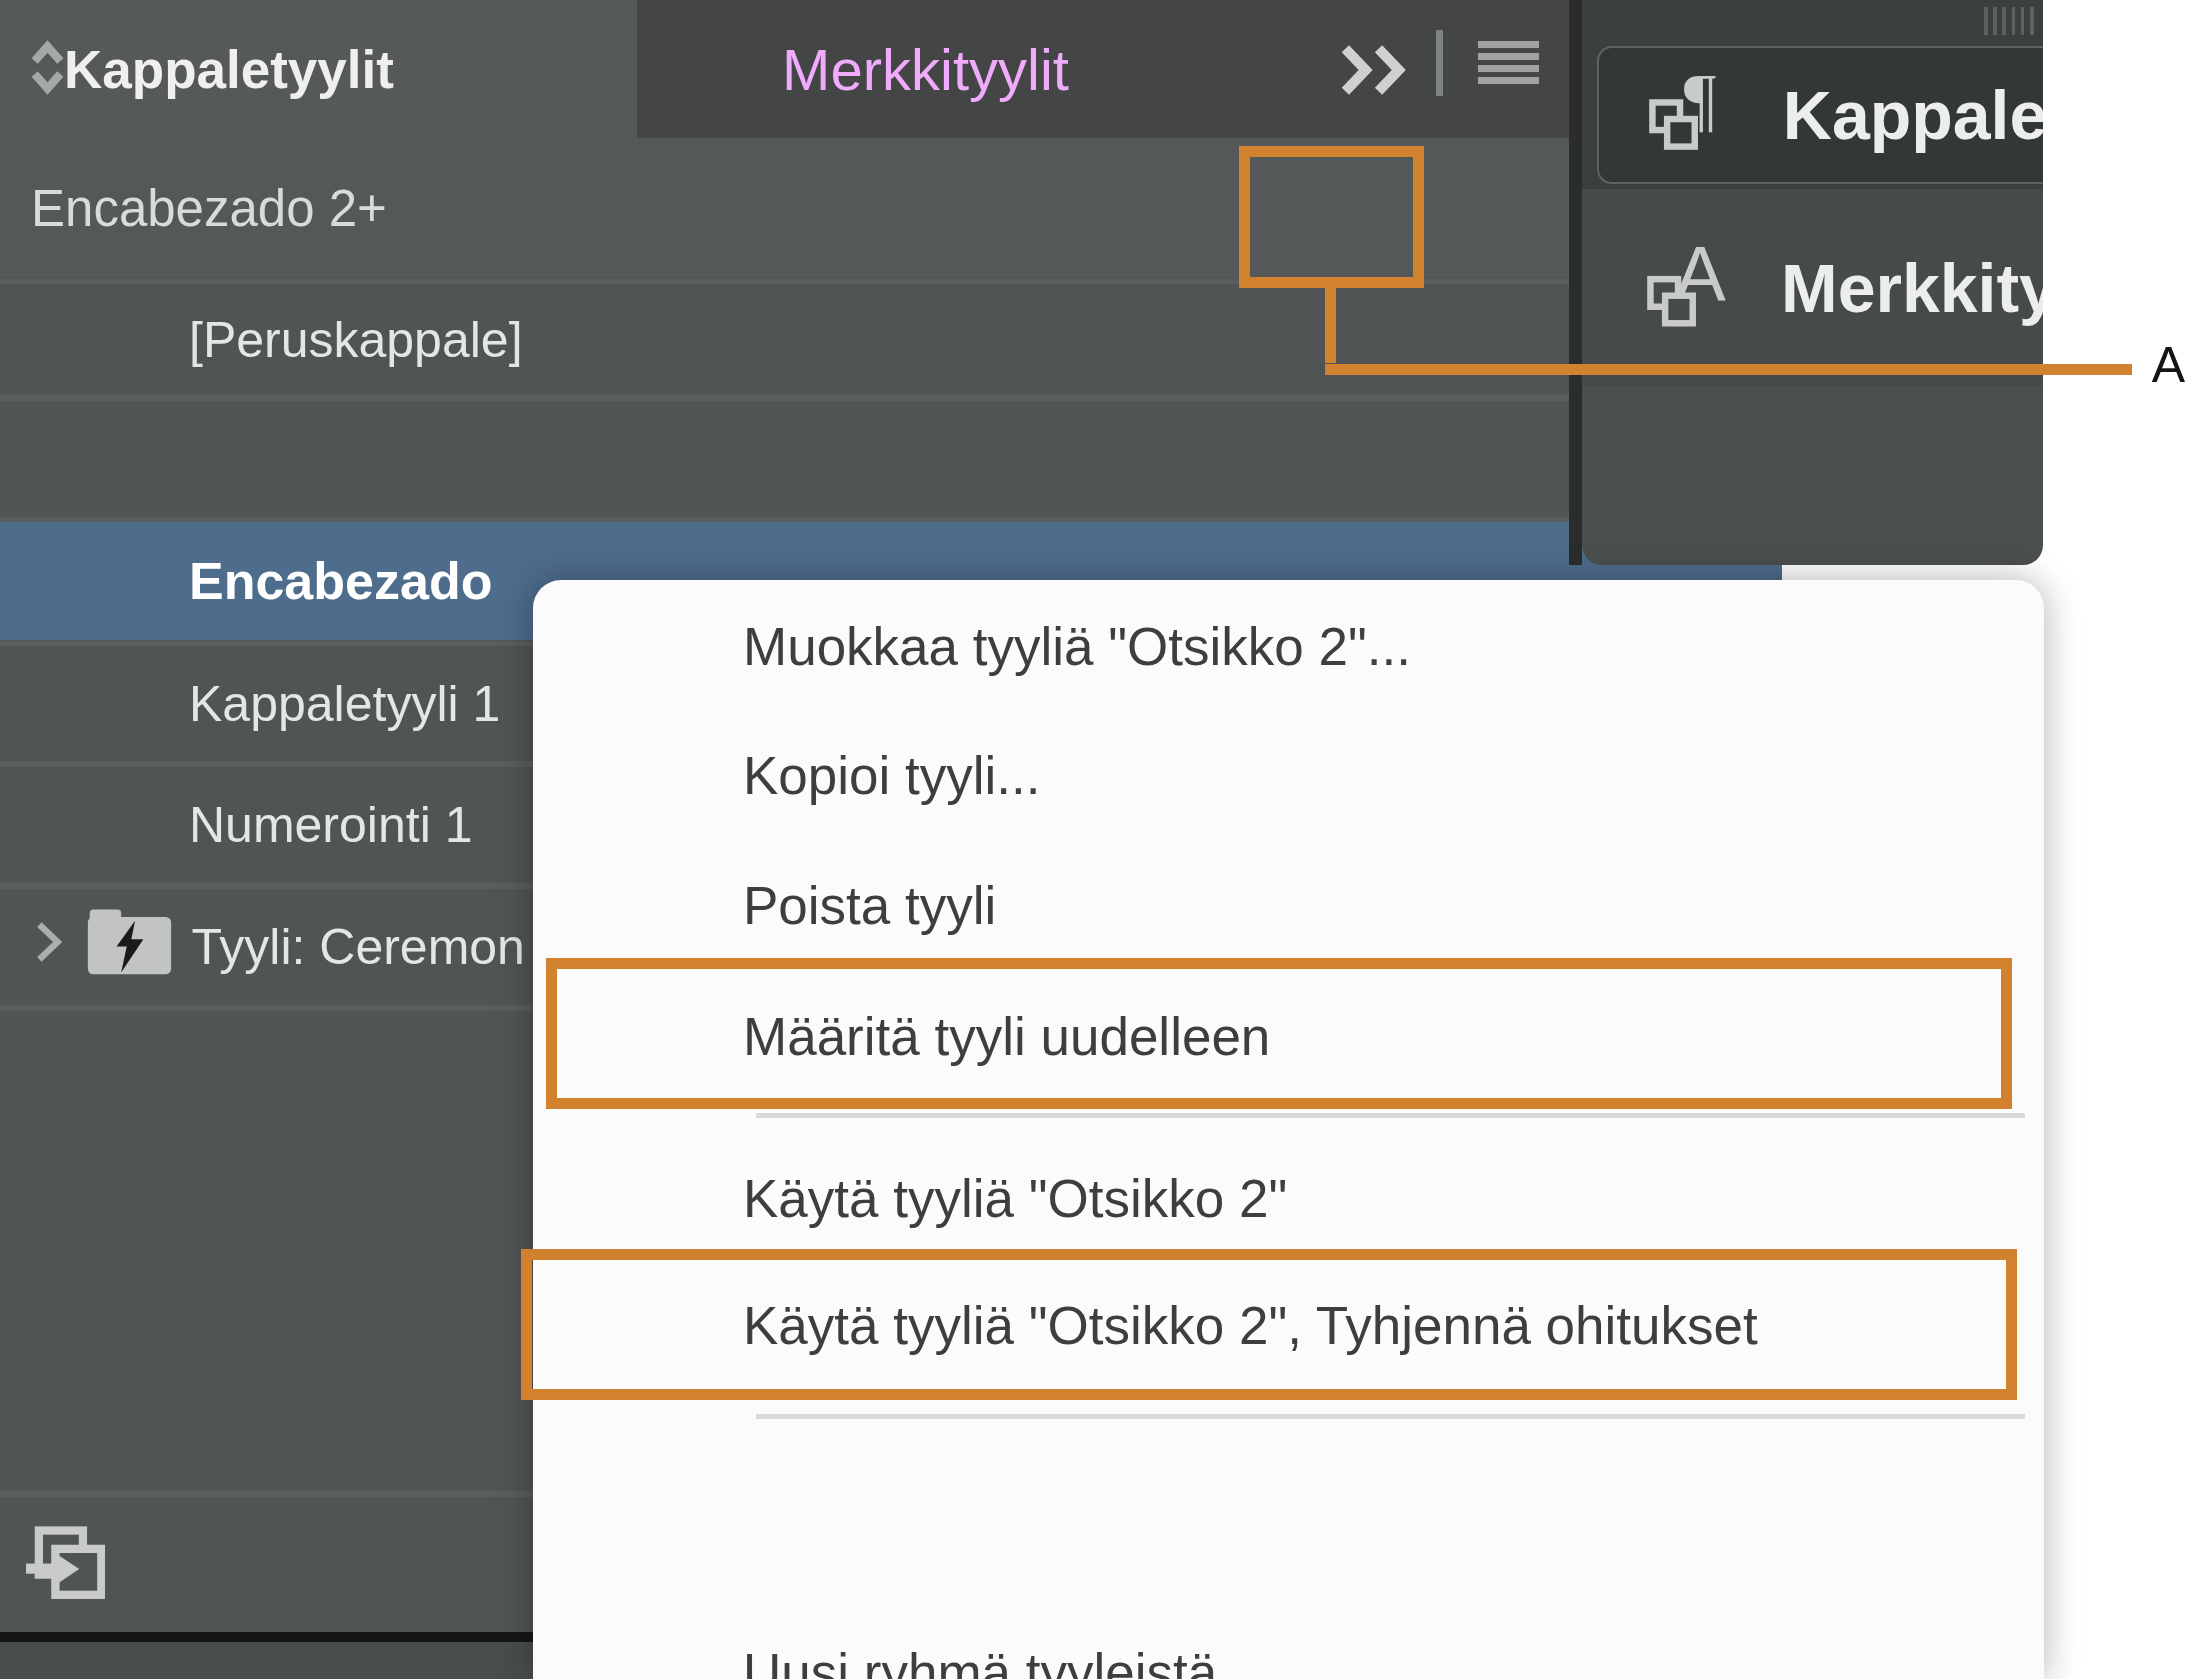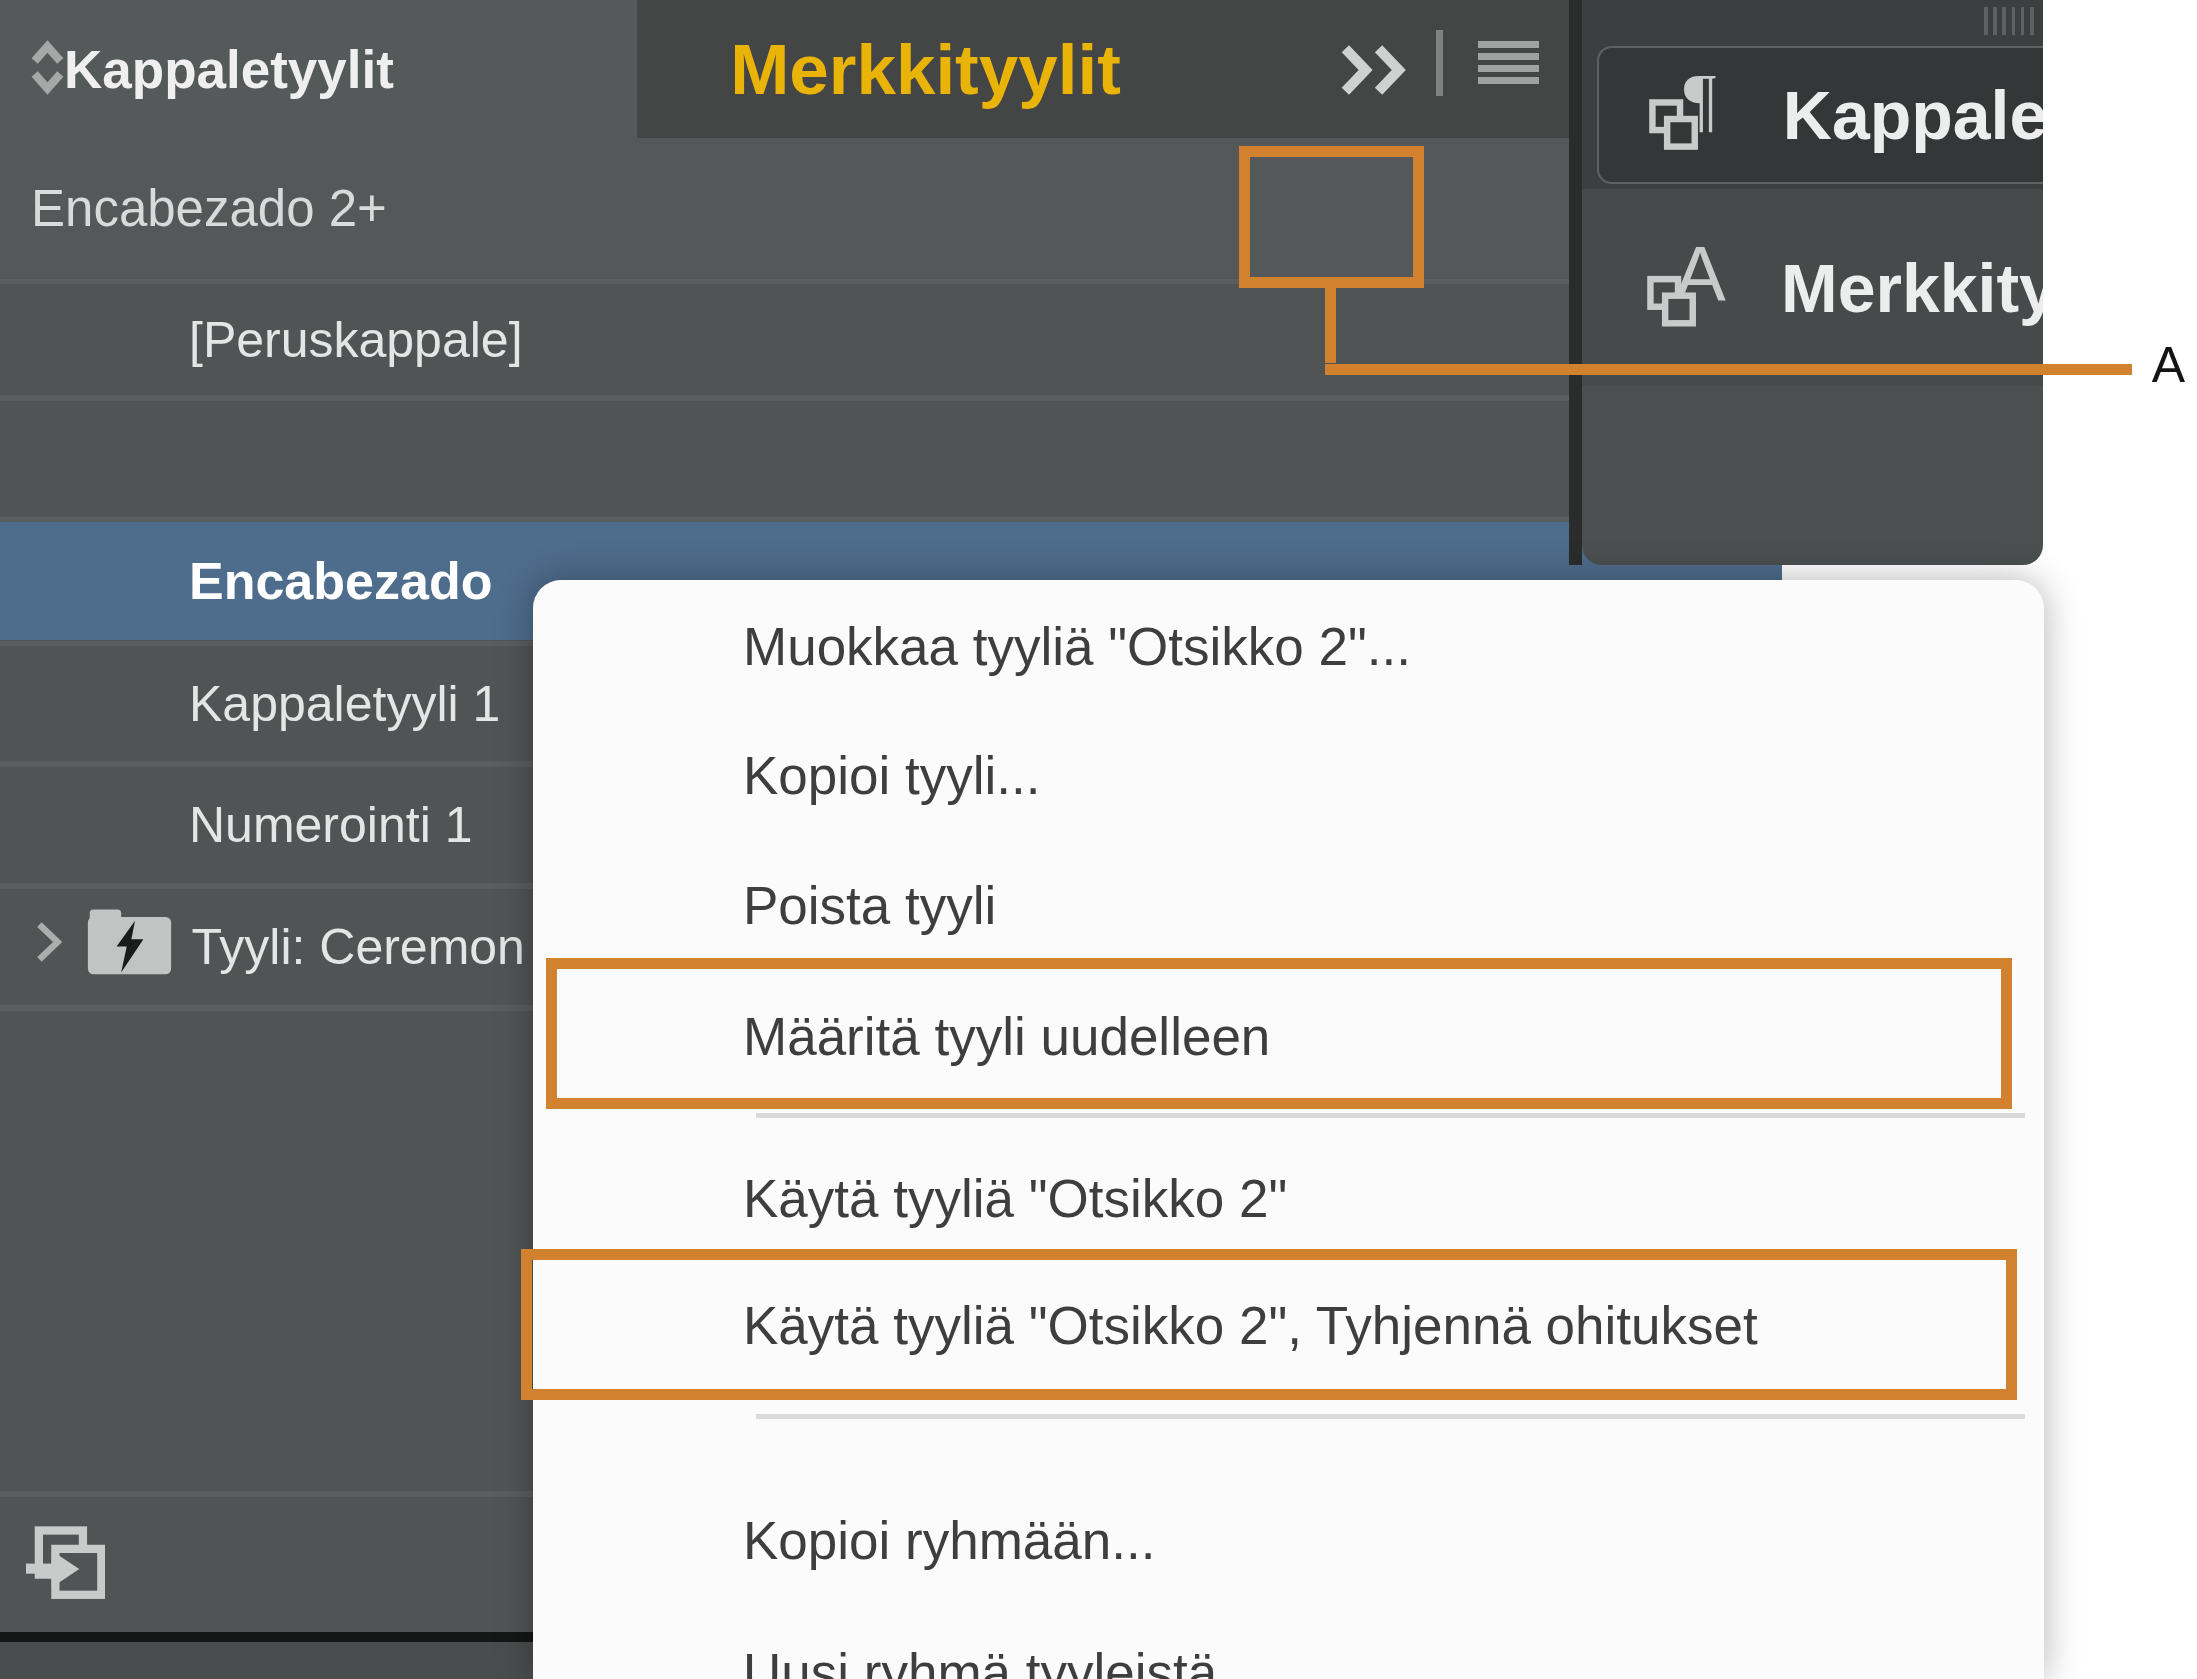--- a/index.html
+++ b/index.html
@@ -7,21 +7,21 @@
          font-family:"Liberation Sans",sans-serif;background:#ffffff;}
   .abs{position:absolute;}
 
   
   #left-panel{left:0;top:0;width:1569px;height:1632px;background:#515454;}
   #tabbar{left:0;top:0;width:1569px;height:138px;background:#444646;}
   #tab-active{left:0;top:0;width:637px;height:138px;background:#565959;
               display:flex;align-items:center;padding-left:31px;box-sizing:border-box;}
   #tab-active .tab-label{font-size:53px;font-weight:bold;color:#EFEFEF;}
   #tab-inactive{left:637px;top:0;width:577px;height:138px;display:flex;align-items:center;justify-content:center;}
-  #tab-inactive .tab-label{font-size:71px;font-weight:bold;color:#eab308;}
+  #tab-inactive .tab-label{font-size:58px;font-weight:normal;color:#f0abfc;}
   #chevrons-right{left:1338px;top:43px;}
   #tab-vbar{left:1436px;top:30px;width:7.4px;height:66px;background:#7F8282;}
   #hamburger{left:1478px;top:41px;width:61px;}
   #hamburger div{height:7.4px;background:#A0A2A2;margin-bottom:4.6px;}
 
   #header-row{left:0;top:138px;width:1569px;height:140px;background:#555858;}
   #applied-style{position:absolute;left:31px;top:0;height:140px;display:flex;align-items:center;
                  font-size:51px;color:#D9DBDB;}
   #override-badge{position:absolute;left:1250px;top:157px;width:162px;height:120px;
                   display:flex;align-items:center;justify-content:center;
@@ -172,21 +172,20 @@
 
   <div id="context-menu" class="abs">
     <div class="menu-item" style="top:34px">Muokkaa tyyliä "Otsikko 2"...</div>
     <div class="menu-item" style="top:163px">Kopioi tyyli...</div>
     <div class="menu-item" style="top:293px">Poista tyyli</div>
     <div class="menu-item" style="top:424px">Määritä tyyli uudelleen</div>
     <div class="menu-sep" style="top:533px"></div>
     <div class="menu-item" style="top:586px">Käytä tyyliä "Otsikko 2"</div>
     <div class="menu-item" style="top:713px">Käytä tyyliä "Otsikko 2", Tyhjennä ohitukset</div>
     <div class="menu-sep" style="top:834px"></div>
-    <div class="menu-item" style="top:928px">Kopioi ryhmään...</div>
     <div class="menu-item" style="top:1060px">Uusi ryhmä tyyleistä...</div>
   </div>
 
   <div id="dock-divider" class="abs"></div>
   <div id="dock" class="abs">
     <div id="dock-top"></div>
     <div id="dock-grip">
       <div></div>
         <div></div>
         <div></div>

